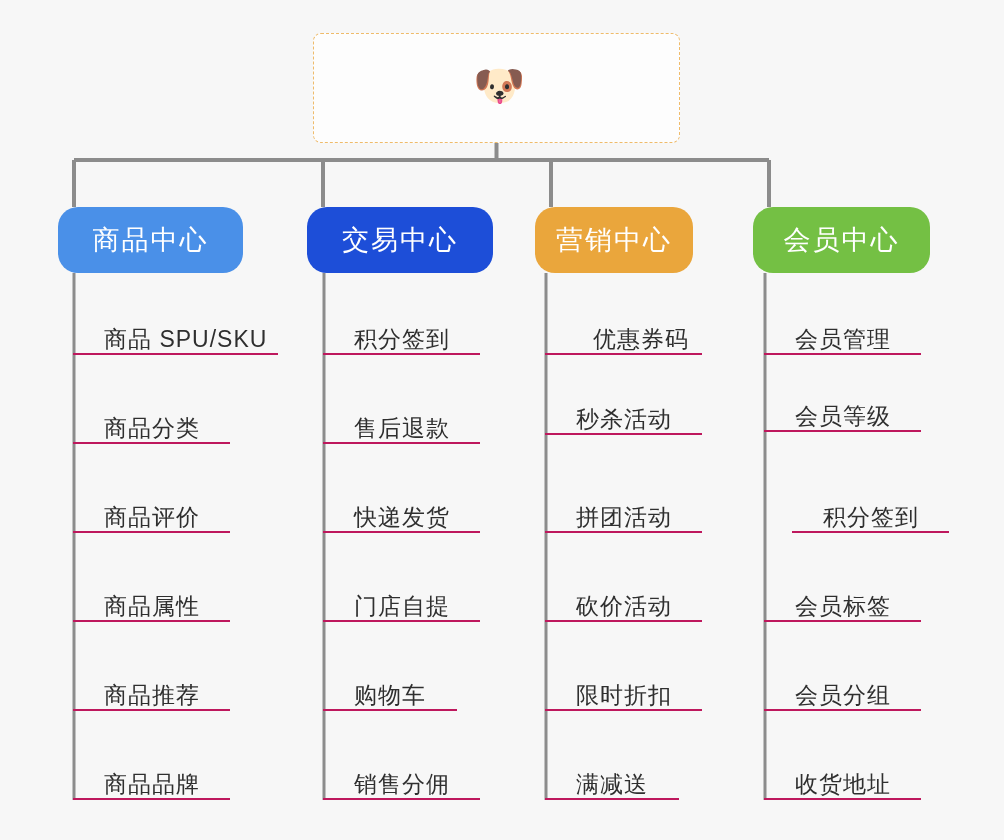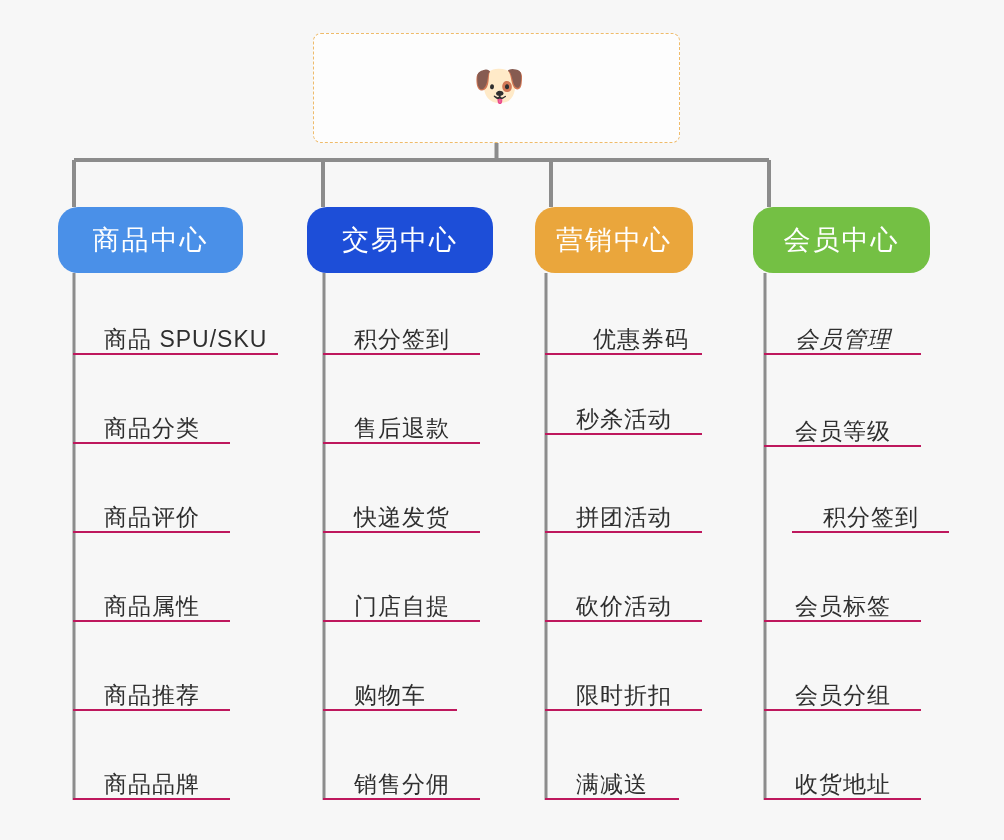--- a/index.html
+++ b/index.html
@@ -162,24 +162,24 @@
           <span class="leaf-label">限时折扣</span>
         </div>
         <div class="leaf" style="left: 545px; top: 750px; width: 134px;">
           <span class="leaf-label">满减送</span>
         </div>
       </div>
       <div class="cat-node" style="left: 753px; width: 177px; background: rgb(116, 192, 68);">
         <span>会员中心</span>
       </div>
       <div class="leaf-col">
-        <div class="leaf" style="left: 764px; top: 305px; width: 157px; font-style: italic;">
+        <div class="leaf" style="left: 764px; top: 305px; width: 157px;">
           <span class="leaf-label">会员管理</span>
         </div>
-        <div class="leaf" style="left: 764px; top: 397px; width: 157px;">
+        <div class="leaf" style="left: 764px; top: 382px; width: 157px;">
           <span class="leaf-label">会员等级</span>
         </div>
         <div class="leaf" style="left: 764px; top: 483px; width: 157px; margin-left: 28px;">
           <span class="leaf-label">积分签到</span>
         </div>
         <div class="leaf" style="left: 764px; top: 572px; width: 157px;">
           <span class="leaf-label">会员标签</span>
         </div>
         <div class="leaf" style="left: 764px; top: 661px; width: 157px;">
           <span class="leaf-label">会员分组</span>

